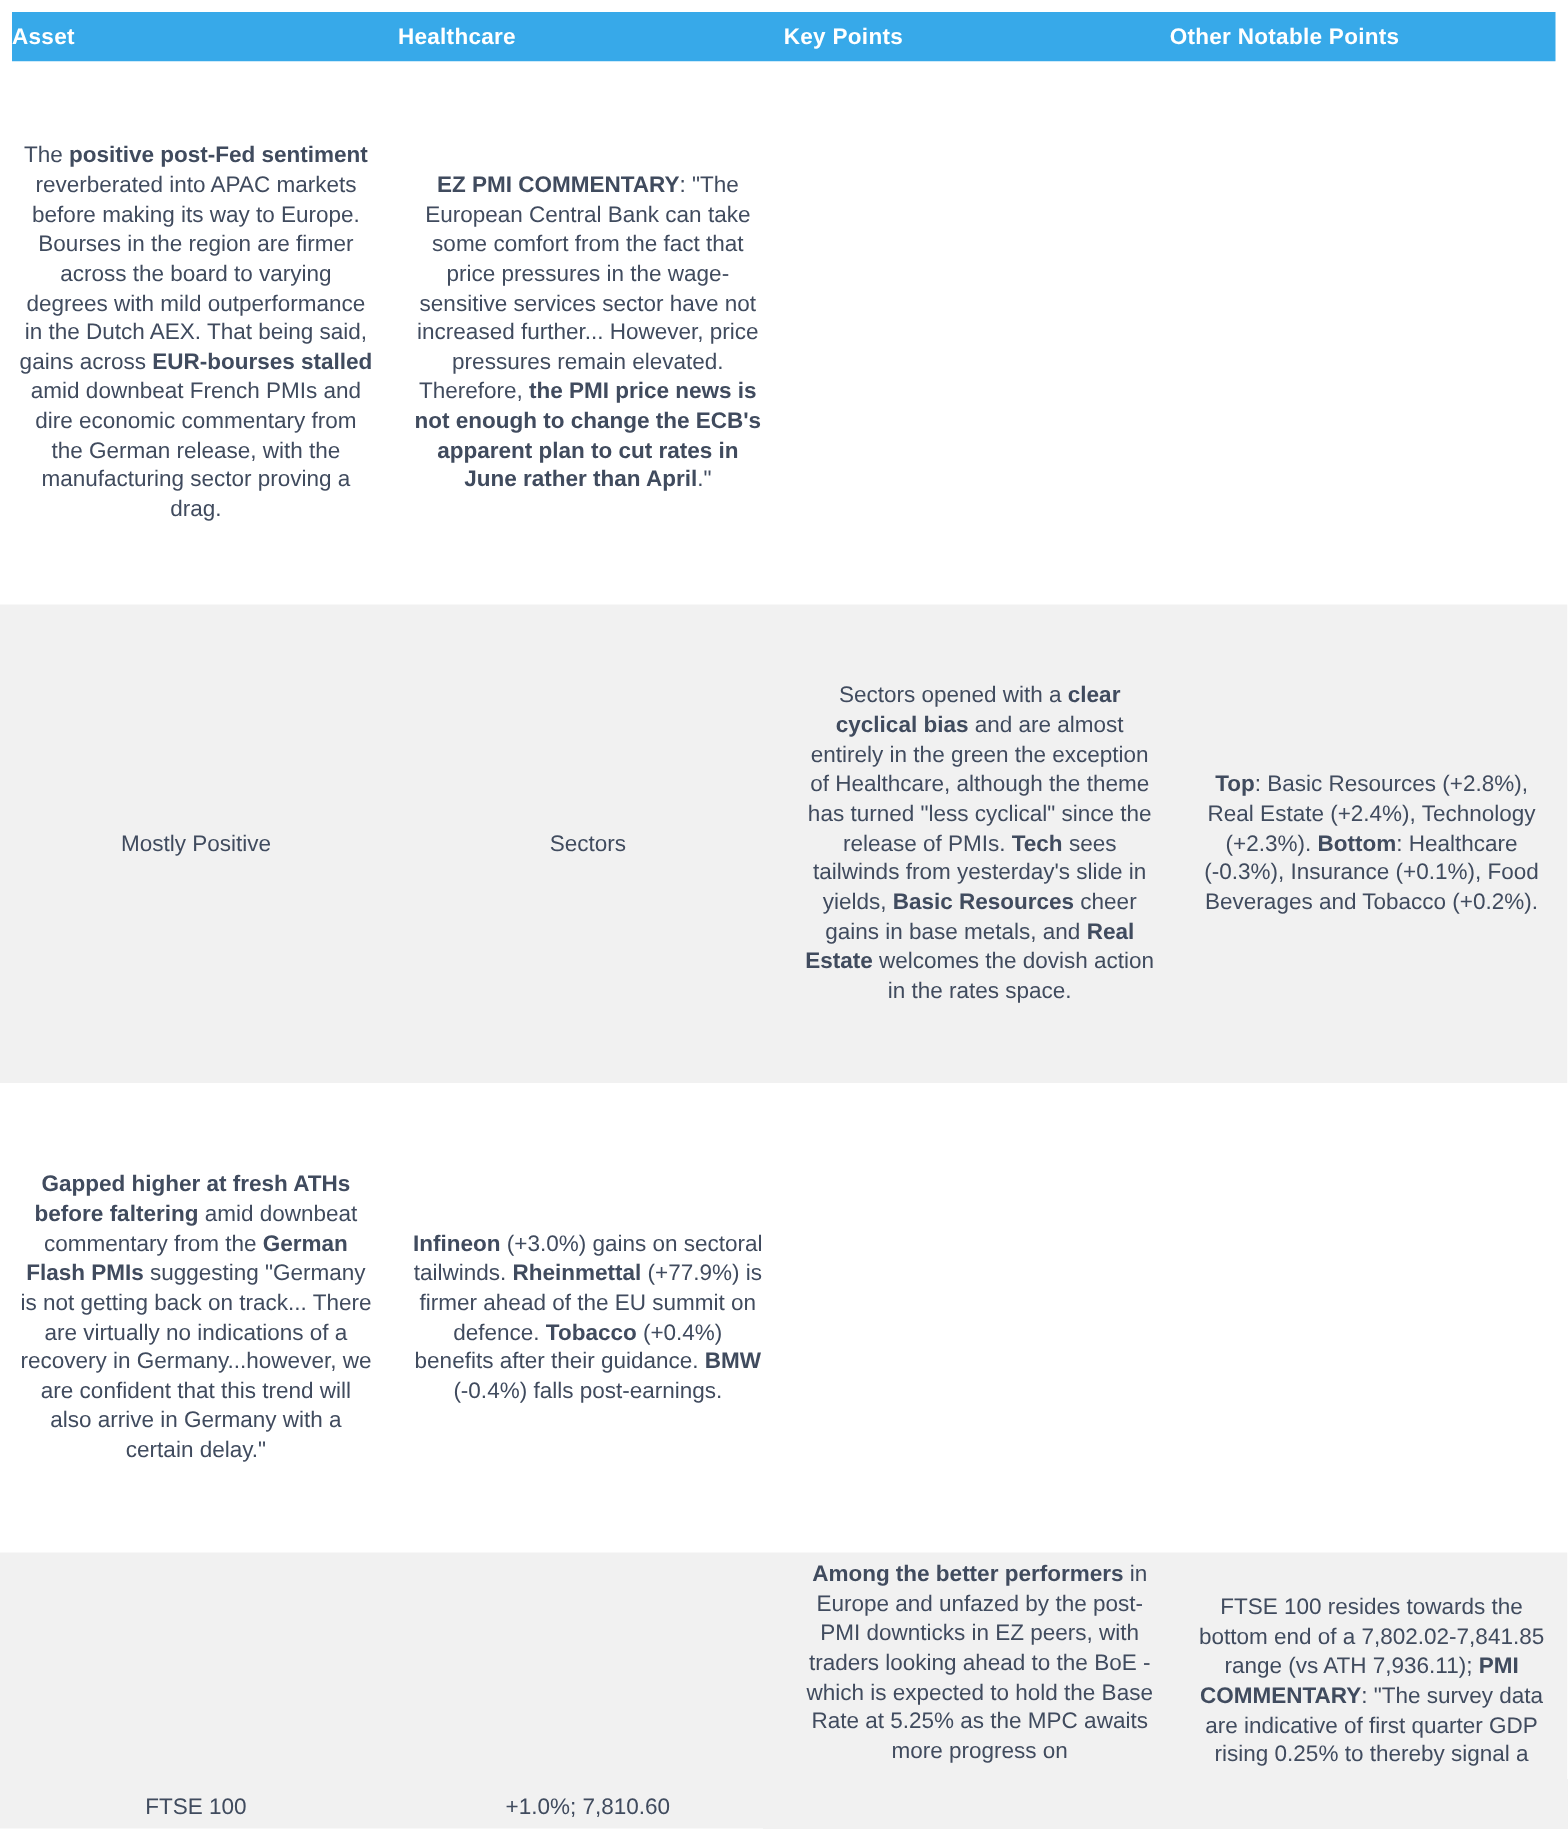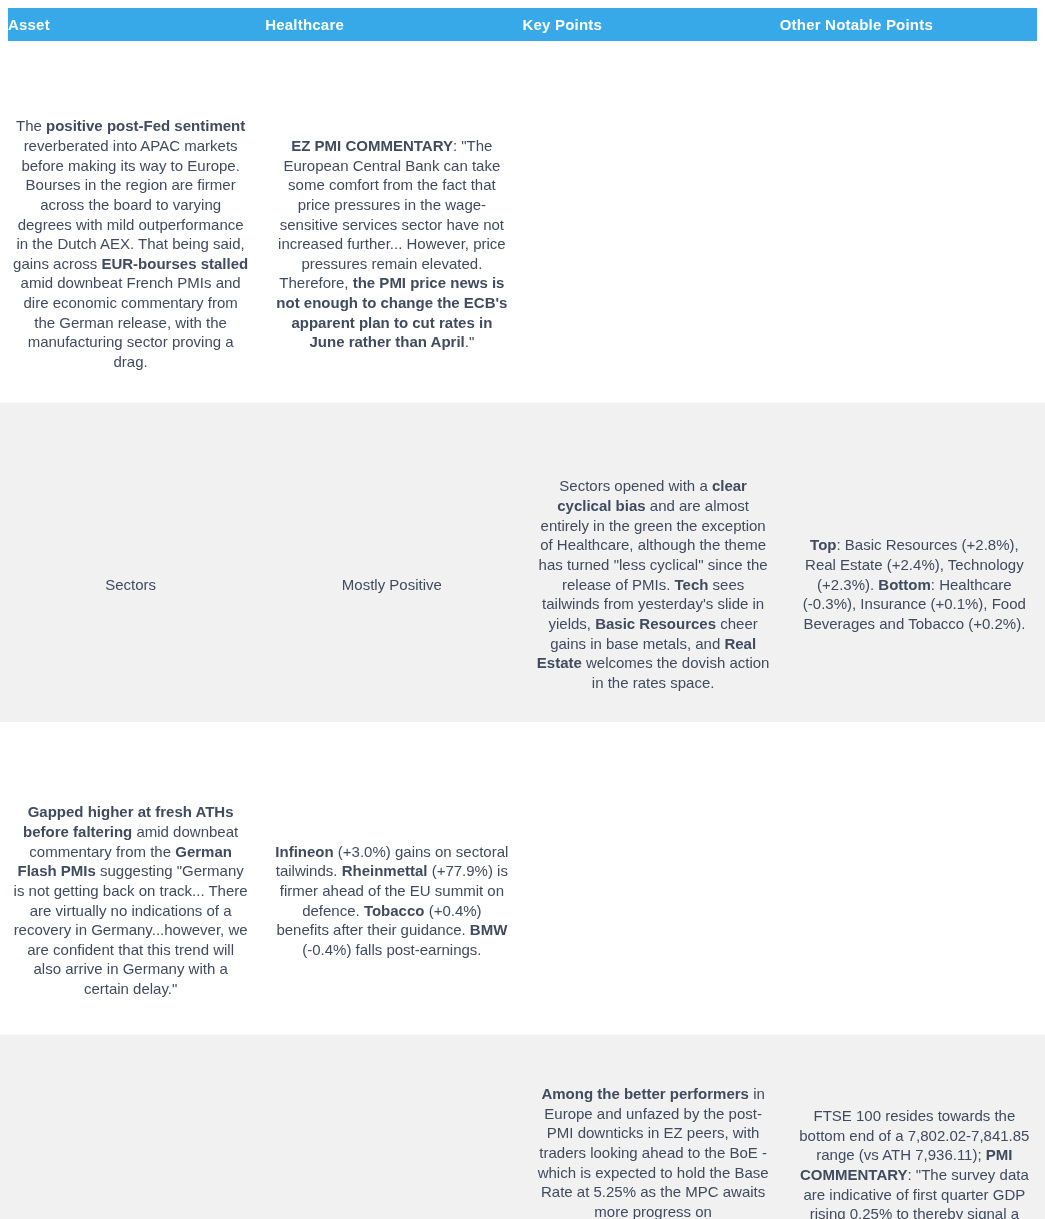--- a/index.html
+++ b/index.html
@@ -44,21 +44,20 @@
   .row.stripe { background: var(--stripe_bg, #f1f1f1); }
   .cell {
     width: 25%;
     display: flex;
     align-items: center;
     justify-content: center;
     text-align: center;
     font-size: 15px;
     line-height: 1.31;
     padding: 15px 13px;
-    margin-top: 44px;
   }
   .cell b { font-weight: bold; }
   .row-0 { min-height: 362px; }
   .row-1 { min-height: 319px; }
   .row-2 { min-height: 313px; }
   .row-3 { height: 340px; }
   
   .row-3 .col-key   { align-items: flex-start; padding-top: 5px; }
   .row-3 .col-other { align-items: flex-start; padding-top: 27px; }
 </style>
@@ -79,25 +78,25 @@
     <div class="row row-0">
       <div class="cell col-key">
           <span><span>The </span><b>positive post-Fed sentiment</b><span> reverberated into APAC markets before making its way to Europe. Bourses in the region are firmer across the board to varying degrees with mild outperformance in the Dutch AEX. That being said, gains across </span><b>EUR-bourses stalled</b><span> amid downbeat French PMIs and dire economic commentary from the German release, with the manufacturing sector proving a drag.</span></span>
         </div>
       <div class="cell col-other">
           <span><b>EZ PMI COMMENTARY</b><span>: "The European Central Bank can take some comfort from the fact that price pressures in the wage-sensitive services sector have not increased further... However, price pressures remain elevated. Therefore, </span><b>the PMI price news is not enough to change the ECB's apparent plan to cut rates in June rather than April</b><span>."</span></span>
         </div>
     </div>
 
     <div class="row row-1 stripe">
+      <div class="cell col-perf">
+          <span>Mostly Positive</span>
+        </div>
       <div class="cell col-asset">
           <span>Sectors</span>
-        </div>
-      <div class="cell col-perf">
-          <span>Mostly Positive</span>
         </div>
       <div class="cell col-key">
           <span><span>Sectors opened with a </span><b>clear cyclical bias</b><span> and are almost entirely in the green the exception of Healthcare, although the theme has turned "less cyclical" since the release of PMIs. </span><b>Tech</b><span> sees tailwinds from yesterday's slide in yields, </span><b>Basic Resources</b><span> cheer gains in base metals, and </span><b>Real Estate</b><span> welcomes the dovish action in the rates space.</span></span>
         </div>
       <div class="cell col-other">
           <span><b>Top</b><span>: Basic Resources (+2.8%), Real Estate (+2.4%), Technology (+2.3%). </span><b>Bottom</b><span>: Healthcare (-0.3%), Insurance (+0.1%), Food Beverages and Tobacco (+0.2%).</span></span>
         </div>
     </div>
 
     <div class="row row-2">

